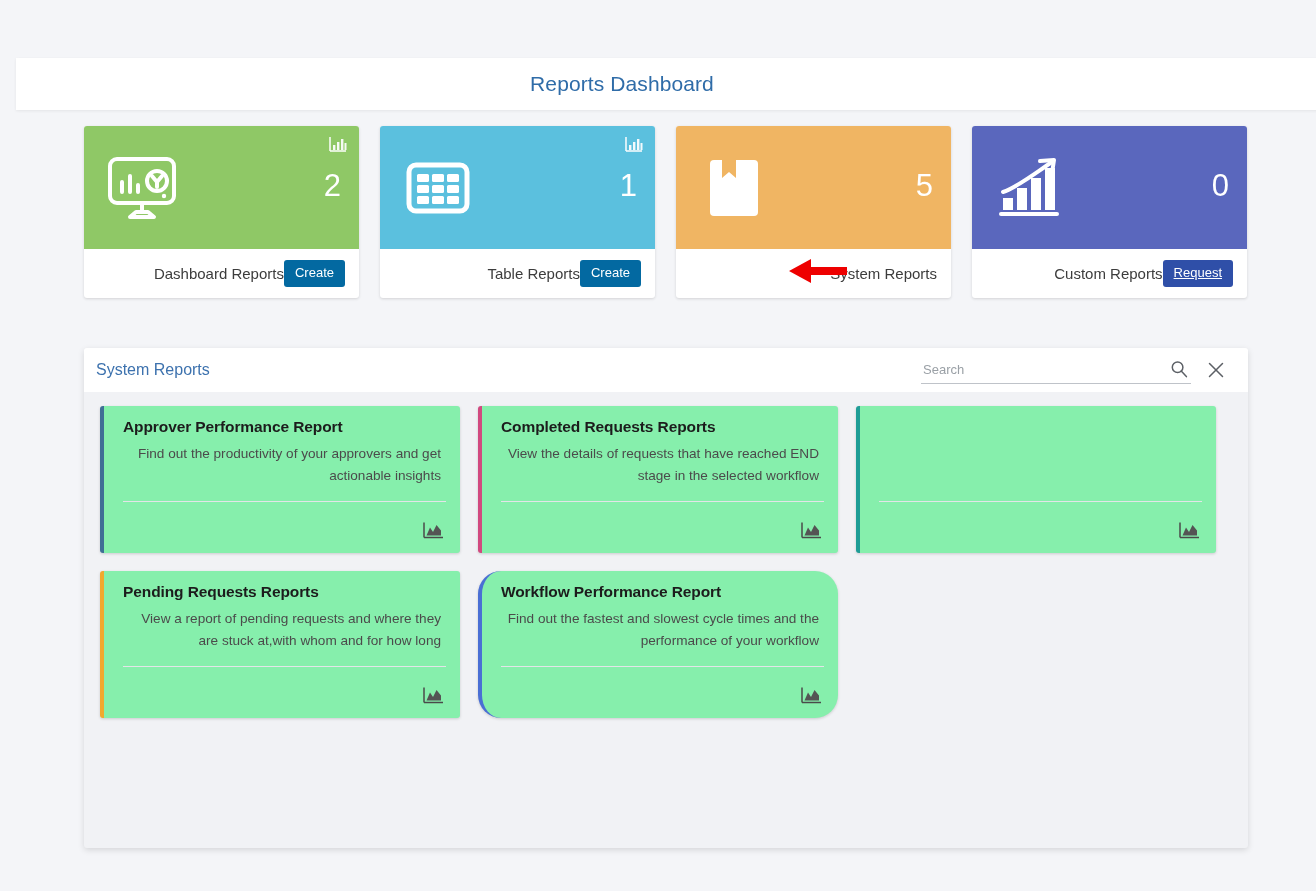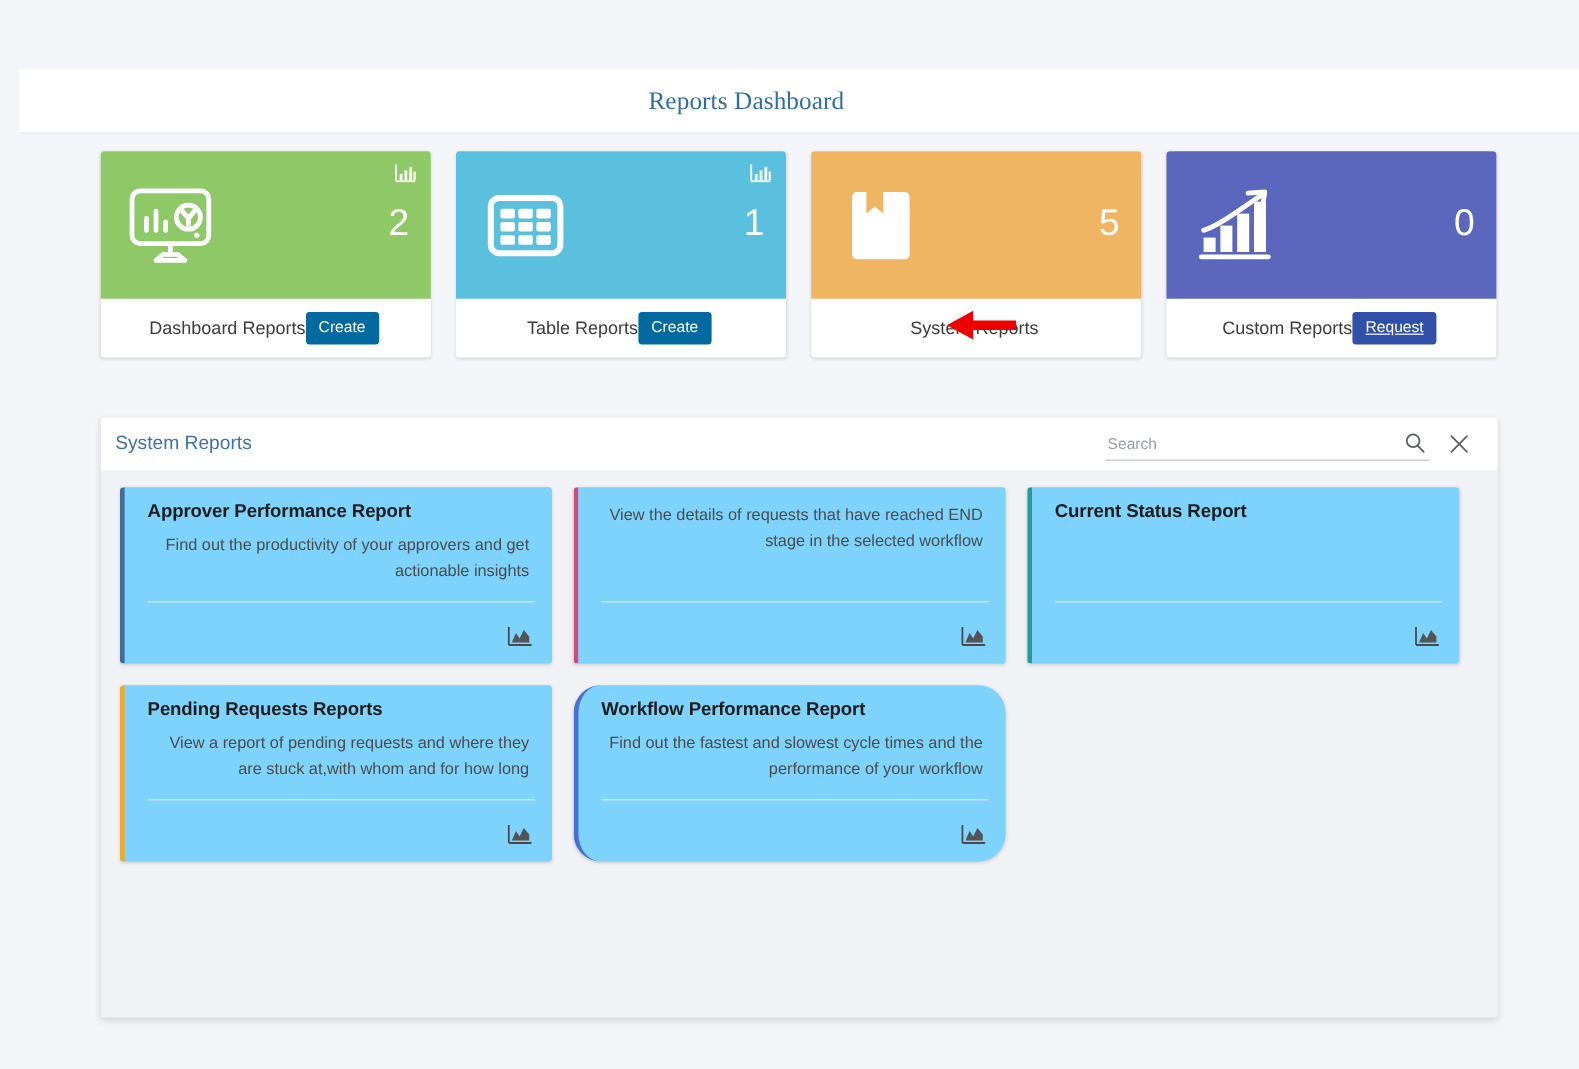--- a/index.html
+++ b/index.html
@@ -21,21 +21,20 @@
   .titlebar-text {
     position: absolute;
     left: 0; top: 0;
     width: 1212px; height: 52px;
     line-height: 52px;
     text-align: center;
     color: #2f6ca8;
     font-size: 21px;
     font-weight: 400;
     letter-spacing: .1px;
-    font-family: Liberation Serif, serif;
   }
 
   
   .tiles {
     position: absolute;
     left: 84px; top: 126px;
     width: 1164px; height: 172px;
     display: flex;
     gap: 21px;
   }
@@ -70,21 +69,21 @@
   }
   .tile-bigicon {
     position: absolute;
     left: 22px; top: 26px;
     width: 72px; height: 72px;
   }
   .tile-foot {
     flex: 1;
     display: flex;
     align-items: center;
-    justify-content: center;
+    justify-content: flex-end;
     padding: 0 14px 0 11px;
     position: relative;
   }
   .tile-label {
     font-size: 15px;
     color: #3c3c3c;
     font-weight: 400;
   }
   .tile-btn {
     border: none;
@@ -165,21 +164,21 @@
   .card-grid {
     display: flex;
     flex-wrap: wrap;
     gap: 18px 18px;
   }
 
   
   .rcard {
     width: 360px;
     height: 147px;
-    background: #7dd3fc;
+    background: #86efac;
     border-radius: 3px;
     border-left: 4px solid #888;
     box-shadow: 0 1px 3px rgba(0,0,0,.16);
     padding: 12px 16px 0 19px;
     position: relative;
     cursor: pointer;
   }
   .rcard-title {
     font-size: 15.5px;
     font-weight: bold;
@@ -350,30 +349,30 @@
     <div class="rcard-title">Approver Performance Report</div>
     <div class="rcard-desc">Find out the productivity of your approvers and get actionable insights</div>
     <div class="rcard-rule"></div>
     <span class="rcard-chart"><svg viewBox="0 0 22 19" width="22" height="19">
     <line x1="2" y1="1.5" x2="2" y2="16.5" stroke="#4a4a4a" stroke-width="1.5"></line>
     <line x1="2" y1="16.5" x2="21" y2="16.5" stroke="#4a4a4a" stroke-width="1.5"></line>
     <path d="M4.5 14.5 L8 6.5 L11 11 L14.5 4 L19 9.5 L19 14.5 Z" fill="#545454"></path>
   </svg></span>
         </div>
         <div class="rcard" style="border-left-color: rgb(209, 73, 127);">
+    <div class="rcard-title">Completed Requests Reports</div>
     <div class="rcard-desc">View the details of requests that have reached END stage in the selected workflow</div>
     <div class="rcard-rule"></div>
     <span class="rcard-chart"><svg viewBox="0 0 22 19" width="22" height="19">
     <line x1="2" y1="1.5" x2="2" y2="16.5" stroke="#4a4a4a" stroke-width="1.5"></line>
     <line x1="2" y1="16.5" x2="21" y2="16.5" stroke="#4a4a4a" stroke-width="1.5"></line>
     <path d="M4.5 14.5 L8 6.5 L11 11 L14.5 4 L19 9.5 L19 14.5 Z" fill="#545454"></path>
   </svg></span>
         </div>
         <div class="rcard" style="border-left-color: rgb(31, 157, 150);">
-    <div class="rcard-title">Current Status Report</div>
     <div class="rcard-rule"></div>
     <span class="rcard-chart"><svg viewBox="0 0 22 19" width="22" height="19">
     <line x1="2" y1="1.5" x2="2" y2="16.5" stroke="#4a4a4a" stroke-width="1.5"></line>
     <line x1="2" y1="16.5" x2="21" y2="16.5" stroke="#4a4a4a" stroke-width="1.5"></line>
     <path d="M4.5 14.5 L8 6.5 L11 11 L14.5 4 L19 9.5 L19 14.5 Z" fill="#545454"></path>
   </svg></span>
         </div>
         <div class="rcard" style="border-left-color: rgb(240, 169, 46);">
     <div class="rcard-title">Pending Requests Reports</div>
     <div class="rcard-desc">View a report of pending requests and where they are stuck at,with whom and for how long</div>

